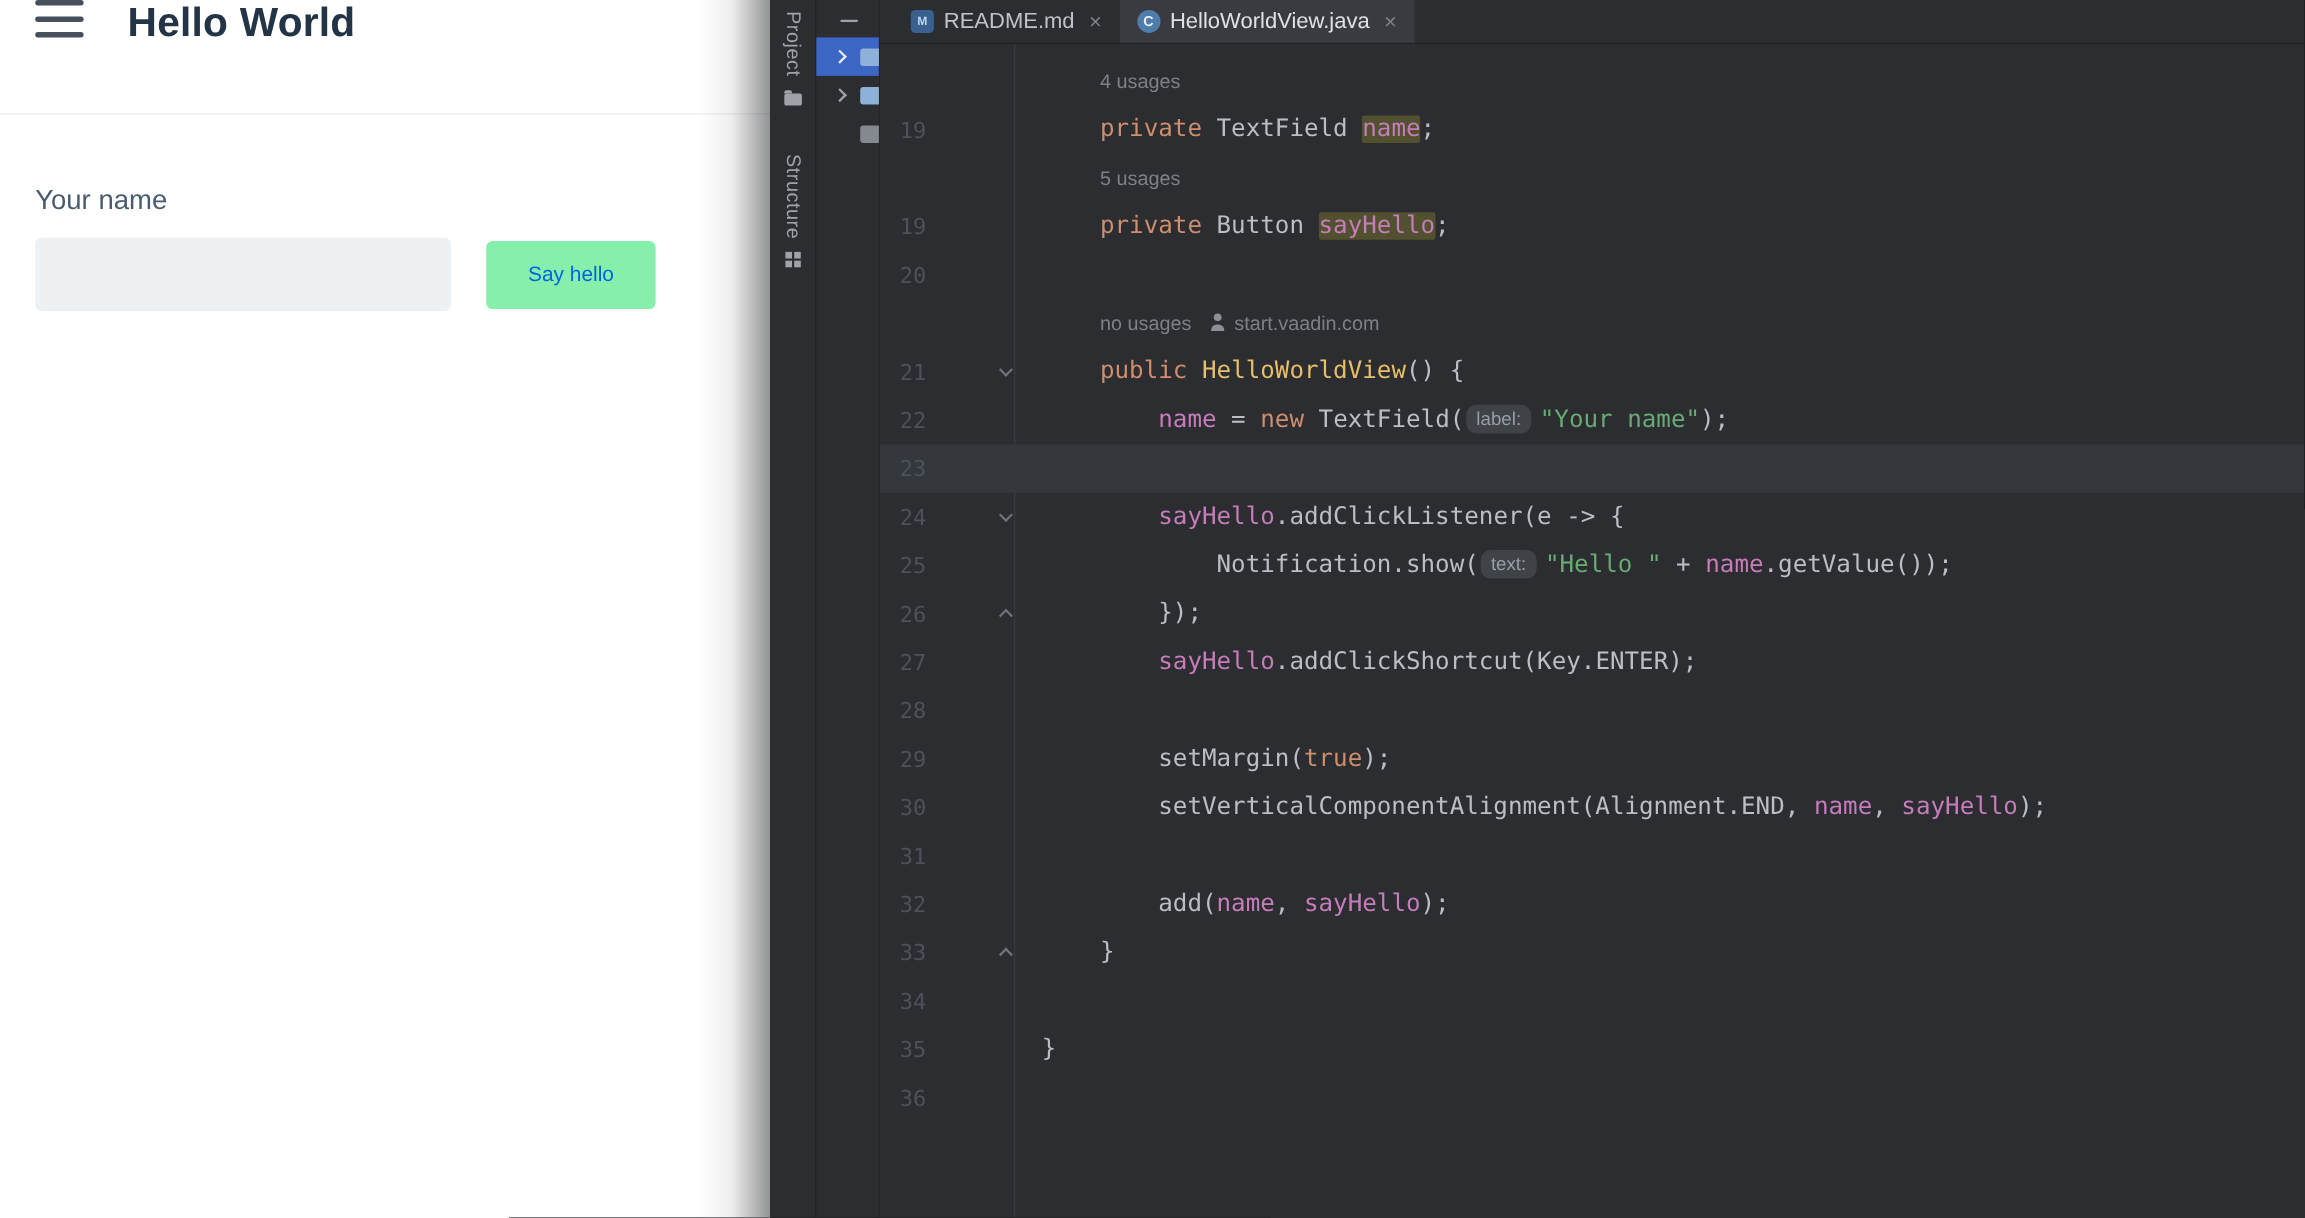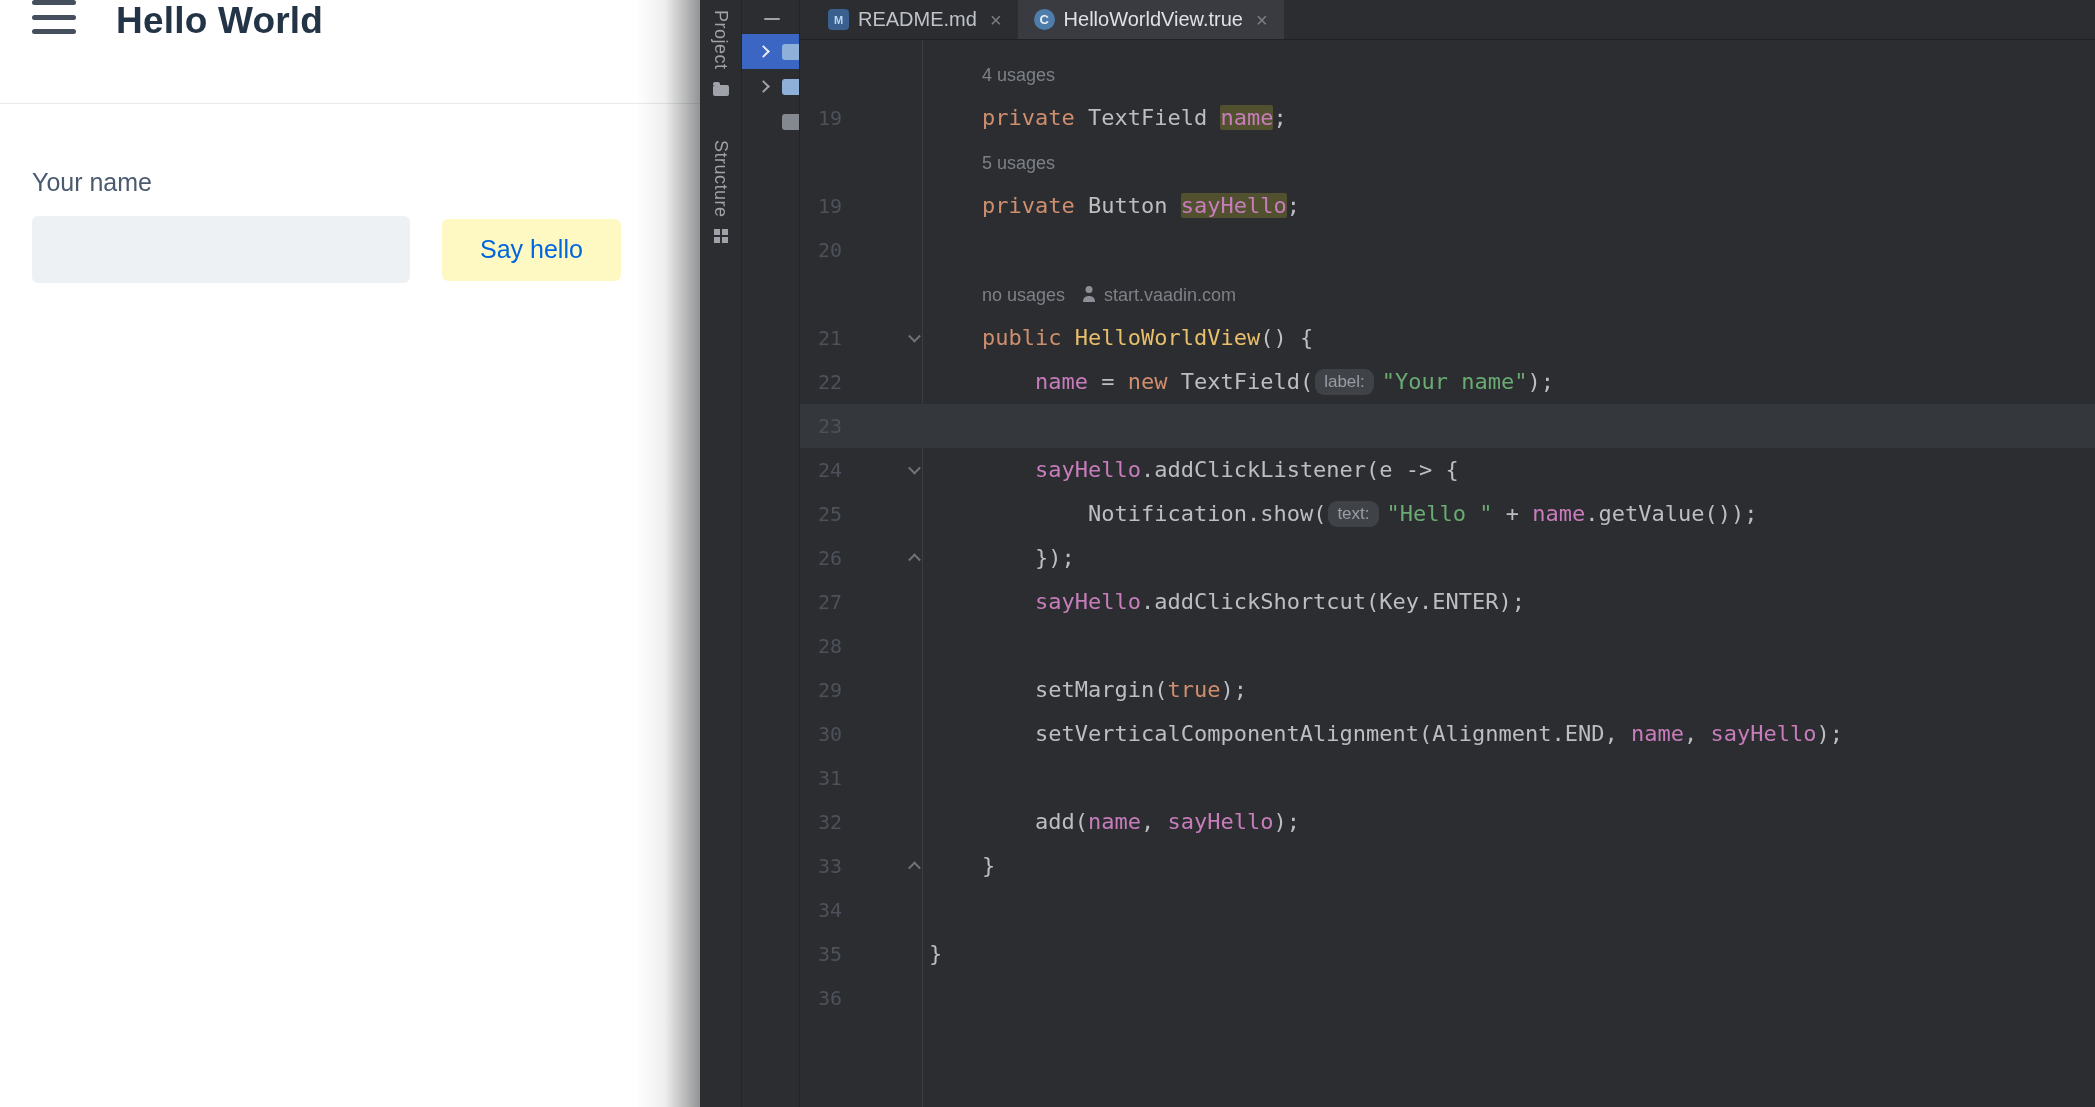--- a/index.html
+++ b/index.html
@@ -13,22 +13,22 @@
               border-bottom:1px solid #e7eaee;}
   .burger{width:44px;height:34px;display:flex;flex-direction:column;justify-content:space-between;
           background:none;border:none;padding:0;cursor:pointer;}
   .burger span{display:block;height:5px;border-radius:3px;background:#454f5d;}
   .app-title{margin:0;font-size:37px;font-weight:700;color:#243447;letter-spacing:.2px;}
   .app-main{padding:64px 32px 0;}
   .field-label{font-size:25px;font-weight:500;color:#4a5b70;margin:0 0 19px 0;}
   .form-row{display:flex;align-items:center;gap:32px;}
   .name-input{width:378px;height:67px;background:#edf1f4;border:none;border-radius:6px;outline:none;
               font-size:24px;padding:0 16px;color:#243447;font-family:inherit;}
-  .say-btn{height:62px;padding:0 38px;background:#fef9c3;border:none;border-radius:6px;
-           color:#0066e0;font-size:25px;font-weight:500;font-family:inherit;cursor:pointer;text-align:center;}
+  .say-btn{height:62px;padding:0 38px;background:#86efac;border:none;border-radius:6px;
+           color:#0066e0;font-size:19px;font-weight:500;font-family:inherit;cursor:pointer;text-align:center;}
   .shade{position:absolute;top:0;right:0;width:64px;height:100%;pointer-events:none;
          background:linear-gradient(to right, rgba(18,20,22,0) 0%, rgba(18,20,22,0.07) 45%, rgba(18,20,22,0.46) 100%);}
 
   
   .ide{position:absolute;left:700px;top:0;right:0;bottom:0;display:flex;background:#2b2d30;}
 
   .stripe{width:42px;flex:0 0 42px;border-right:1px solid #222427;display:flex;flex-direction:column;
           align-items:center;padding-top:10px;}
   .stripe-item{display:flex;flex-direction:column;align-items:center;gap:12px;cursor:pointer;}
   .stripe-item + .stripe-item{margin-top:44px;}
@@ -67,21 +67,21 @@
           font-family:"DejaVu Sans Mono",monospace;font-size:22px;}
   .gutter-sep{position:absolute;left:122px;top:0;bottom:0;width:1px;background:#3a3d41;}
   .row{display:flex;height:44px;line-height:44px;position:relative;}
   .row.current{background:#34373c;}
   .ln{flex:0 0 42px;text-align:right;color:#4d525a;font-size:20px;}
   .foldcol{flex:0 0 80px;position:relative;}
   .chev{position:absolute;right:3px;top:50%;width:9px;height:9px;
         border-right:2px solid #70747a;border-bottom:2px solid #70747a;}
   .chev.down{transform:translateY(-70%) rotate(45deg);}
   .chev.up{transform:translateY(-30%) rotate(-135deg);}
-  .codeline{white-space:pre;padding-left:7px;color:#bcbec4;text-align:center;}
+  .codeline{white-space:pre;padding-left:25px;color:#bcbec4;text-align:center;}
   .tk-d{color:#bcbec4;}
   .tk-kw{color:#cf8e6d;}
   .tk-cls{color:#e8bf6a;}
   .tk-fld{color:#c77dbb;}
   .tk-fldh{color:#c77dbb;background:#51502f;border-radius:2px;}
   .tk-str{color:#6aab73;}
   .tk-it{color:#bcbec4;}
   .tk-chip{display:inline-block;font-family:"Liberation Sans",sans-serif;font-size:17px;line-height:26px;
            background:#3f4246;color:#999da5;border-radius:9px;padding:0 9px;margin:0 8px 0 2px;
            vertical-align:2px;}
@@ -148,21 +148,21 @@
 
     <div class="editorpane">
       <div class="tabbar">
         <div class="tab">
           <span class="icon-md">M</span>
           <span>README.md</span>
           <span class="close">×</span>
         </div>
         <div class="tab active">
           <span class="icon-class">C</span>
-          <span>HelloWorldView.true</span>
+          <span>HelloWorldView.java</span>
           <span class="close">×</span>
         </div>
       </div>
 
       <div class="editor">
         <div class="gutter-sep"></div>
         <div>
             <div class="row">
               <span class="ln"></span>
               <span class="foldcol"></span>

